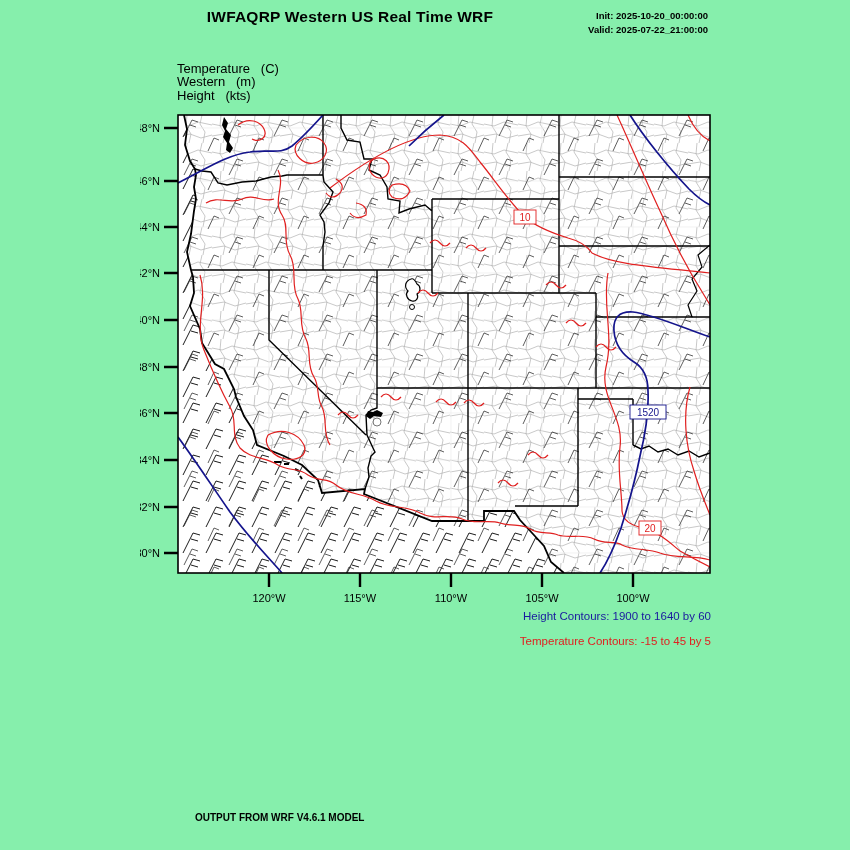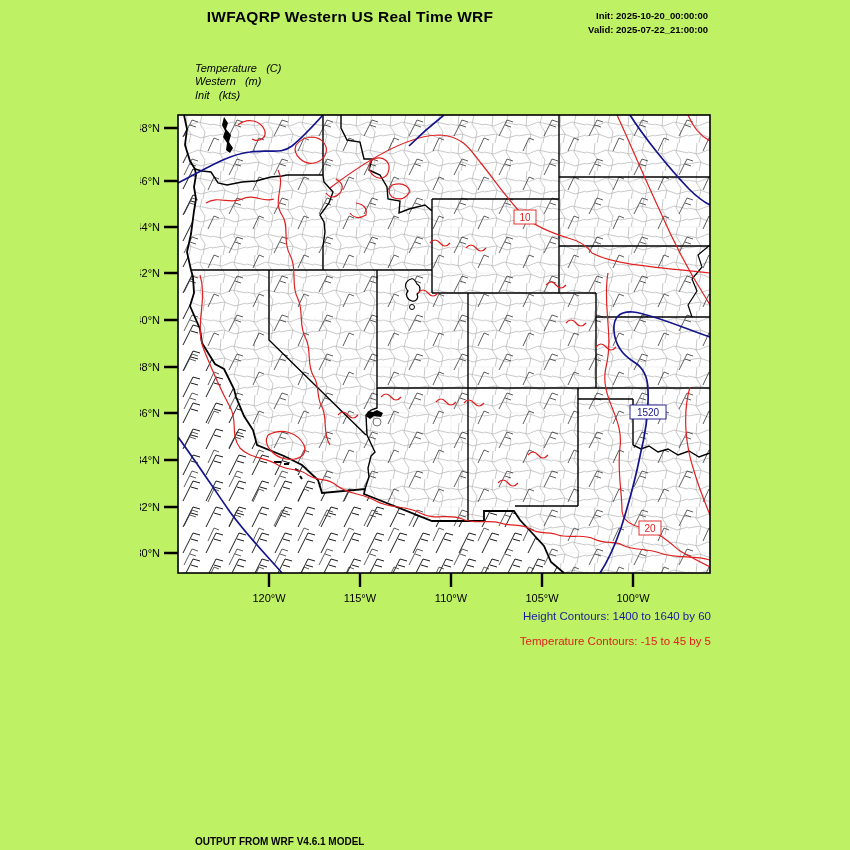--- a/index.html
+++ b/index.html
@@ -1,47 +1,47 @@
 <!DOCTYPE html>
 <html><head>
 <meta charset="utf-8">
 <style>
   html,body{margin:0;padding:0;background:#fff;}
-  #page{position:relative;width:850px;height:850px;background:#bef264;overflow:hidden;
+  #page{position:relative;width:850px;height:850px;background:#86efac;overflow:hidden;
         font-family:"Liberation Sans","DejaVu Sans",sans-serif;color:#000;}
   .abs{position:absolute;}
   #title{left:150px;top:8px;width:400px;text-align:center;font-size:15.5px;font-weight:bold;letter-spacing:.2px;}
   #initblock{left:450px;top:9px;width:258px;text-align:right;font-size:9.5px;font-weight:bold;line-height:13.5px;}
-  #legend{left:195px;top:62px;font-size:11px;line-height:13.4px;font-style:italic;}
+  #legend{left:177px;top:62px;font-size:13px;line-height:13.4px;}
   #legend div{white-space:pre;}
   #notes{left:400px;top:604px;width:311px;text-align:right;font-size:11.5px;line-height:25px;}
   #note-height{color:#1a1a9e;}
   #note-temp{color:#e02020;}
   #footer{left:195px;top:811px;font-size:10px;font-weight:bold;line-height:14px;}
-  #footer div{white-space:pre;margin-top:24px;}
+  #footer div{white-space:pre;}
   svg text{font-family:"Liberation Sans","DejaVu Sans",sans-serif;}
   .ticklbl{font-size:11px;fill:#000;}
   .ctlbl{font-size:10px;}
 </style>
 </head>
 <body>
 
 <div id="page">
 
   <div id="title" class="abs">IWFAQRP Western US Real Time WRF</div>
 
   <div id="initblock" class="abs">
     <div>Init: 2025-10-20_00:00:00</div>
     <div>Valid: 2025-07-22_21:00:00</div>
   </div>
 
   <div id="legend" class="abs">
     <div>Temperature   (C)</div>
     <div>Western   (m)</div>
-    <div>Init   (kts)</div>
+    <div>Height   (kts)</div>
   </div>
 
   <svg class="abs" style="left:140px;top:100px" width="590" height="510" viewBox="0 0 590 510">
     <defs>
       <clipPath id="mapclip">
           <rect x="0" y="0" width="532" height="458"></rect>
         </clipPath>
       <pattern id="county" width="34" height="28" patternUnits="userSpaceOnUse">
         <path d="M0 9 L10 11 L20 7 L34 10 M0 21 L12 19 L23 23 L34 20 M9 0 L8 11 L13 19 L11 28 M24 0 L22 9 L27 17 L25 28" fill="none" stroke="#b0b0b0" stroke-width="0.7"></path>
       </pattern>
@@ -170,21 +170,21 @@
       <path d="M129 473V487 M220 473V487 M311 473V487 M402 473V487 M493 473V487" stroke="#000" stroke-width="2.4"></path>
       <text class="ticklbl" x="129" y="502" text-anchor="middle">120°W</text>
       <text class="ticklbl" x="220" y="502" text-anchor="middle">115°W</text>
       <text class="ticklbl" x="311" y="502" text-anchor="middle">110°W</text>
       <text class="ticklbl" x="402" y="502" text-anchor="middle">105°W</text>
       <text class="ticklbl" x="493" y="502" text-anchor="middle">100°W</text>
     </g>
   </svg>
 
   <div id="notes" class="abs">
-    <div id="note-height">Height Contours: 1400 to 1640 by 60</div>
+    <div id="note-height">Height Contours: 1900 to 1640 by 60</div>
     <div id="note-temp">Temperature Contours: -15 to 45 by 5</div>
   </div>
 
   <div id="footer" class="abs">
     <div>OUTPUT FROM WRF V4.6.1 MODEL</div>
   </div>
 
 </div>
 
 </body></html>

